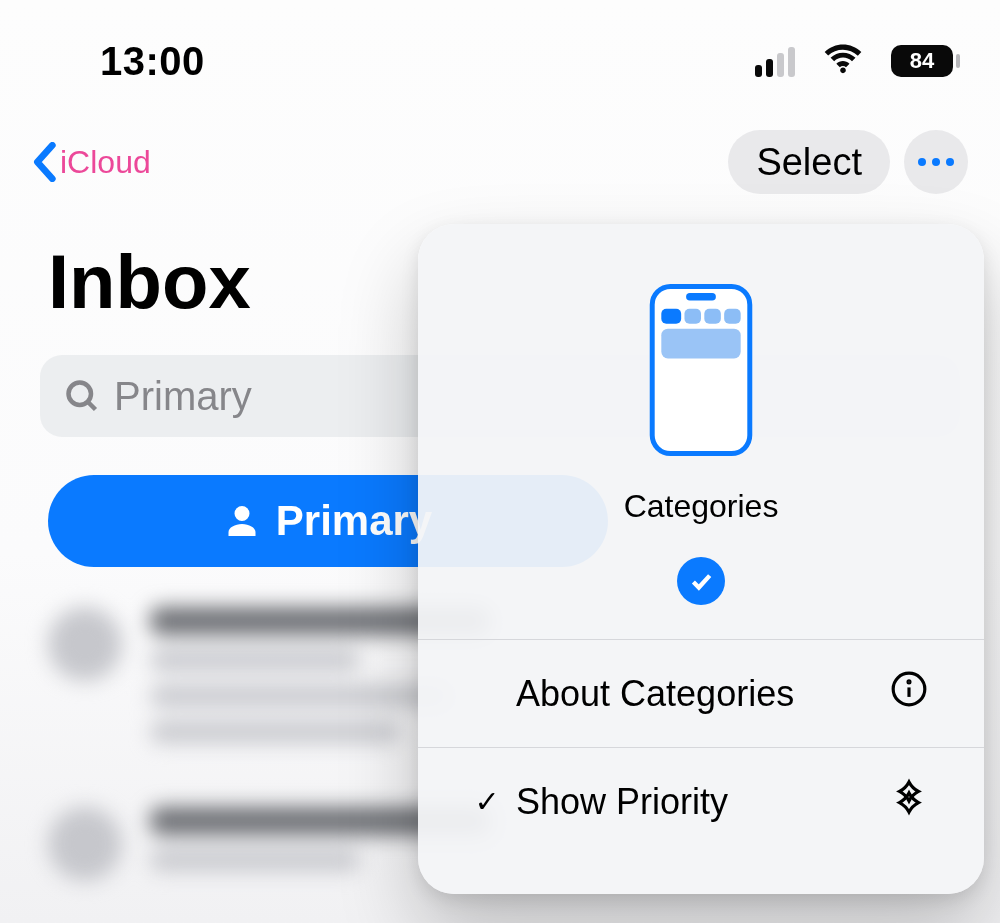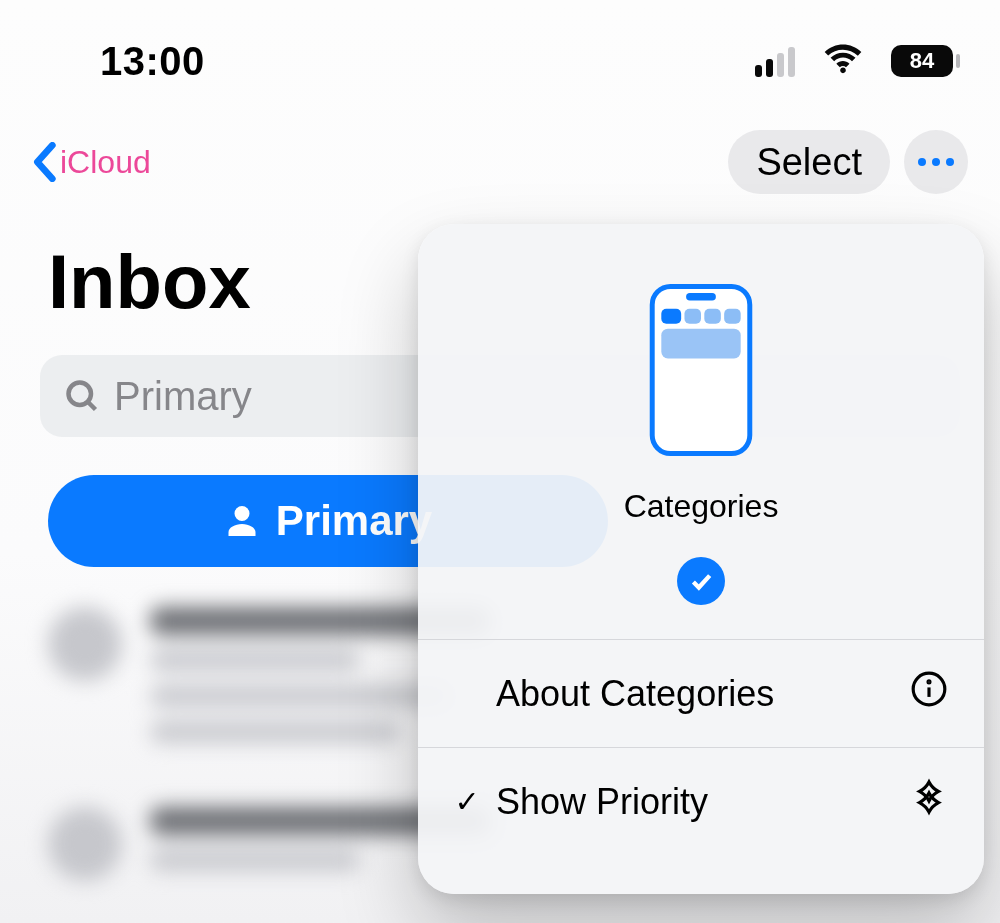--- a/index.html
+++ b/index.html
@@ -106,21 +106,21 @@
     }
     .radio.checked { background:#0a7aff; }
     .radio.unchecked { border:4px solid #8d8d92; }
     .radio svg { width:26px; height:26px; stroke:#fff; stroke-width:4; fill:none; }
 
     .menu {
       border-top:1px solid #d6d7db;
     }
     .menu-item {
       display:flex; align-items:center; justify-content:space-between;
-      padding: 30px 36px; font-size:36px;
+      padding: 30px 56px; font-size:36px;
     }
     .menu-item + .menu-item { border-top:1px solid #d6d7db; }
     .menu-left { display:flex; align-items:center; gap:16px; }
     .checkmark { width:26px; text-align:center; font-size:30px; }
     .menu-icon svg { width:38px; height:38px; stroke:#000; fill:none; stroke-width:2; }
   </style>
 </head>
 <body>
 
 <div class="status-bar">

